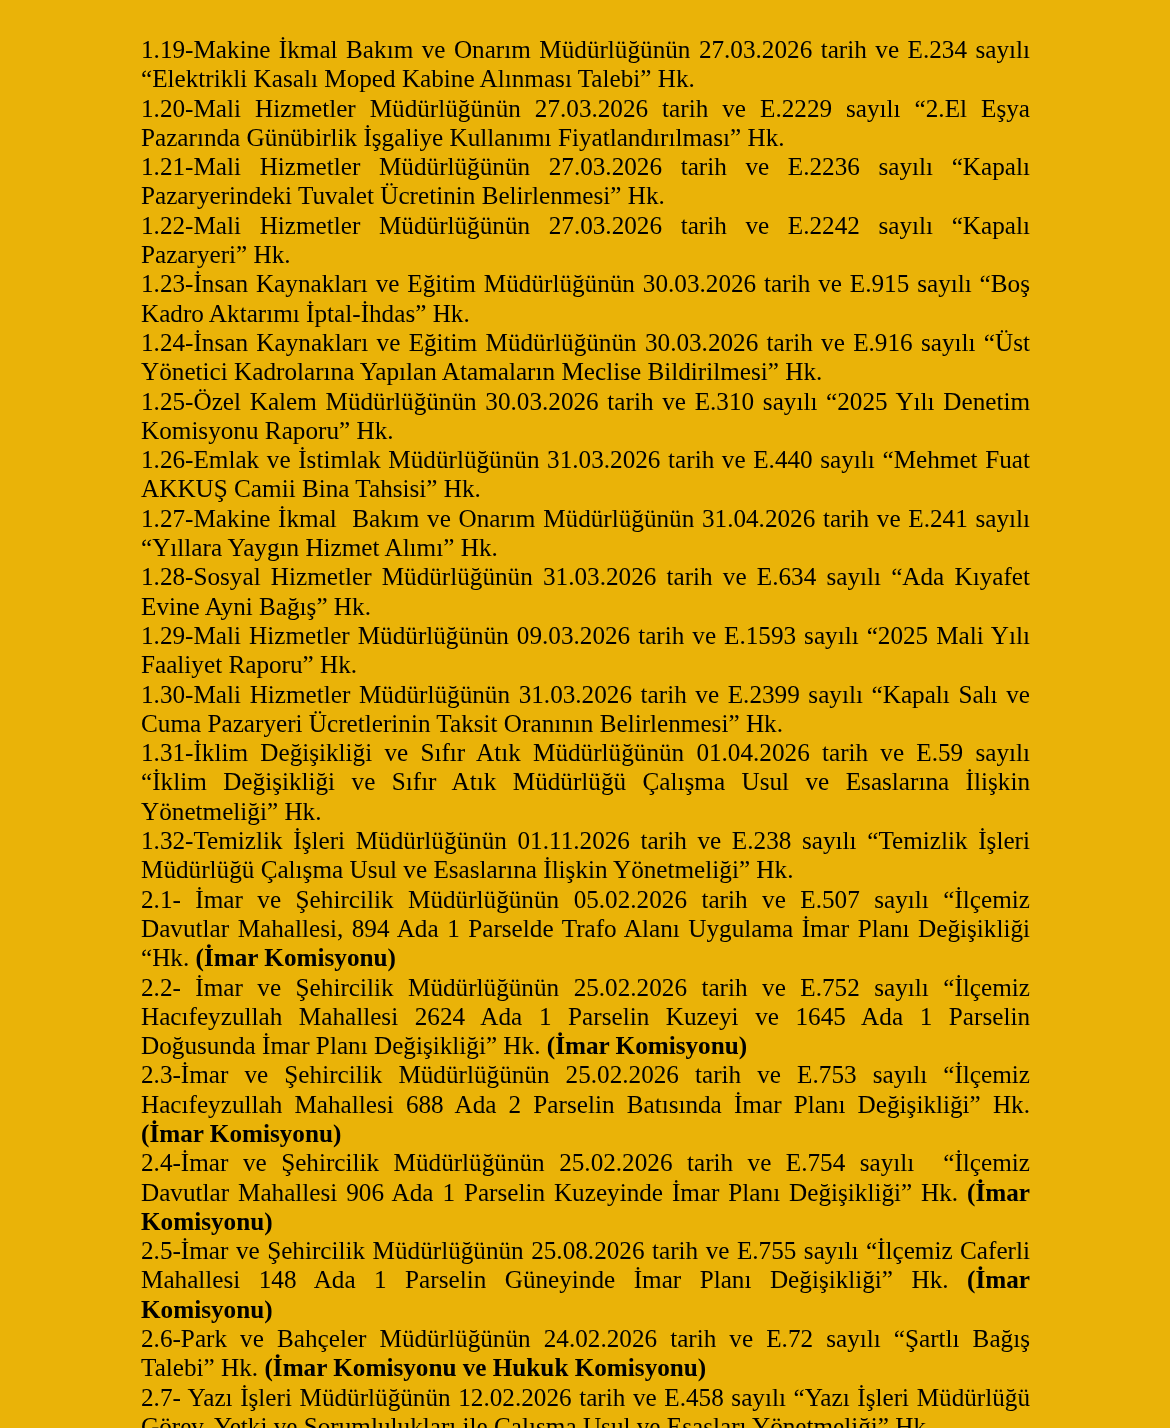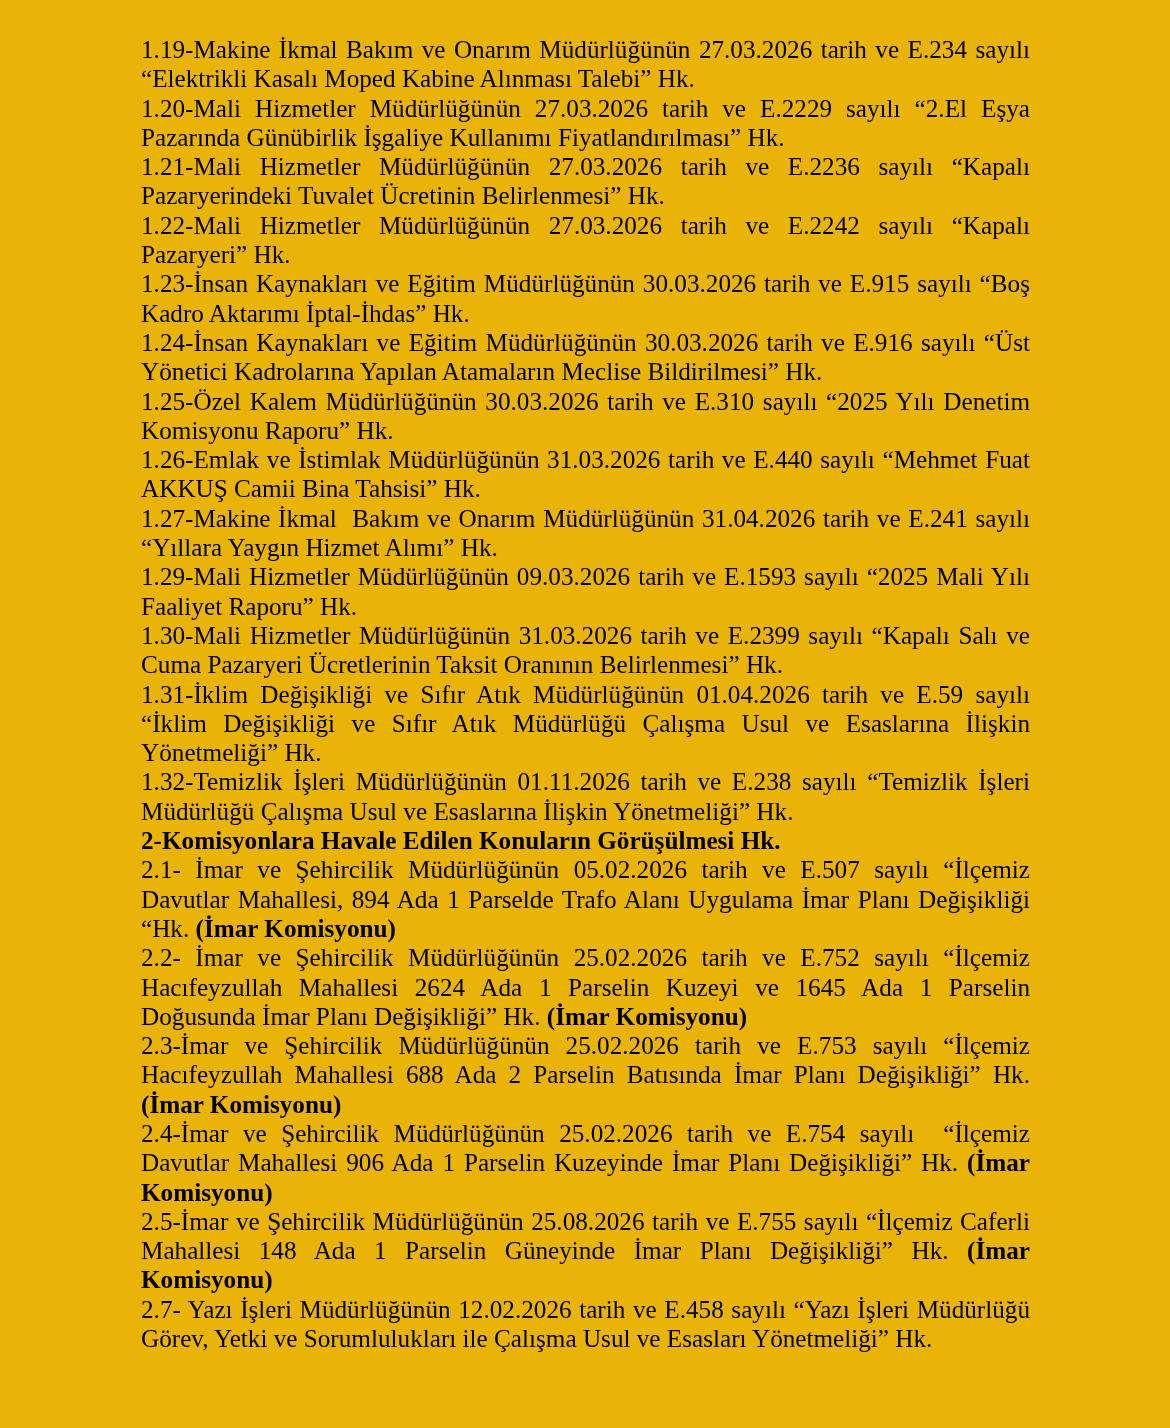--- a/index.html
+++ b/index.html
@@ -40,25 +40,26 @@
   <div class="doc-body">
       <p class="para"><span class="seg">1.19-Makine İkmal Bakım ve Onarım Müdürlüğünün 27.03.2026 tarih ve E.234 sayılı “Elektrikli Kasalı Moped Kabine Alınması Talebi” Hk.</span></p>
       <p class="para"><span class="seg">1.20-Mali Hizmetler Müdürlüğünün 27.03.2026 tarih ve E.2229 sayılı “2.El Eşya Pazarında Günübirlik İşgaliye Kullanımı Fiyatlandırılması” Hk.</span></p>
       <p class="para"><span class="seg">1.21-Mali Hizmetler Müdürlüğünün 27.03.2026 tarih ve E.2236 sayılı “Kapalı Pazaryerindeki Tuvalet Ücretinin Belirlenmesi” Hk.</span></p>
       <p class="para"><span class="seg">1.22-Mali Hizmetler Müdürlüğünün 27.03.2026 tarih ve E.2242 sayılı “Kapalı Pazaryeri” Hk.</span></p>
       <p class="para"><span class="seg">1.23-İnsan Kaynakları ve Eğitim Müdürlüğünün 30.03.2026 tarih ve E.915 sayılı “Boş Kadro Aktarımı İptal-İhdas” Hk.</span></p>
       <p class="para"><span class="seg">1.24-İnsan Kaynakları ve Eğitim Müdürlüğünün 30.03.2026 tarih ve E.916 sayılı “Üst Yönetici Kadrolarına Yapılan Atamaların Meclise Bildirilmesi” Hk.</span></p>
       <p class="para"><span class="seg">1.25-Özel Kalem Müdürlüğünün 30.03.2026 tarih ve E.310 sayılı “2025 Yılı Denetim Komisyonu Raporu” Hk.</span></p>
       <p class="para"><span class="seg">1.26-Emlak ve İstimlak Müdürlüğünün 31.03.2026 tarih ve E.440 sayılı “Mehmet Fuat AKKUŞ Camii Bina Tahsisi” Hk.</span></p>
       <p class="para"><span class="seg">1.27-Makine İkmal  Bakım ve Onarım Müdürlüğünün 31.04.2026 tarih ve E.241 sayılı “Yıllara Yaygın Hizmet Alımı” Hk.</span></p>
+      <p class="para"><span class="seg">1.28-Sosyal Hizmetler Müdürlüğünün 31.03.2026 tarih ve E.634 sayılı “Ada Kıyafet Evine Ayni Bağış” Hk.</span></p>
       <p class="para"><span class="seg">1.29-Mali Hizmetler Müdürlüğünün 09.03.2026 tarih ve E.1593 sayılı “2025 Mali Yılı Faaliyet Raporu” Hk.</span></p>
       <p class="para"><span class="seg">1.30-Mali Hizmetler Müdürlüğünün 31.03.2026 tarih ve E.2399 sayılı “Kapalı Salı ve Cuma Pazaryeri Ücretlerinin Taksit Oranının Belirlenmesi” Hk.</span></p>
       <p class="para"><span class="seg">1.31-İklim Değişikliği ve Sıfır Atık Müdürlüğünün 01.04.2026 tarih ve E.59 sayılı  “İklim Değişikliği ve Sıfır Atık Müdürlüğü Çalışma Usul ve Esaslarına İlişkin Yönetmeliği” Hk.</span></p>
       <p class="para"><span class="seg">1.32-Temizlik İşleri Müdürlüğünün 01.11.2026 tarih ve E.238 sayılı “Temizlik İşleri Müdürlüğü Çalışma Usul ve Esaslarına İlişkin Yönetmeliği” Hk.</span></p>
-      <p class="para"><span class="seg bold">2-Komisyonlara Havale Edilen Konuların Görüşülmesi Hk.</span></p>
       <p class="para"><span class="seg">2.1- İmar ve Şehircilik Müdürlüğünün 05.02.2026 tarih ve E.507 sayılı “İlçemiz Davutlar Mahallesi, 894 Ada 1 Parselde Trafo Alanı Uygulama İmar Planı Değişikliği “Hk. </span><span class="seg bold">(İmar Komisyonu)</span></p>
       <p class="para"><span class="seg">2.2- İmar ve Şehircilik Müdürlüğünün 25.02.2026 tarih ve E.752 sayılı “İlçemiz Hacıfeyzullah Mahallesi 2624 Ada 1 Parselin Kuzeyi ve 1645 Ada 1 Parselin Doğusunda İmar Planı Değişikliği” Hk. </span><span class="seg bold">(İmar Komisyonu)</span></p>
       <p class="para"><span class="seg">2.3-İmar ve Şehircilik Müdürlüğünün 25.02.2026 tarih ve E.753 sayılı “İlçemiz Hacıfeyzullah Mahallesi 688 Ada 2 Parselin Batısında İmar Planı Değişikliği” Hk. </span><span class="seg bold">(İmar Komisyonu)</span></p>
       <p class="para"><span class="seg">2.4-İmar ve Şehircilik Müdürlüğünün 25.02.2026 tarih ve E.754 sayılı  “İlçemiz Davutlar Mahallesi 906 Ada 1 Parselin Kuzeyinde İmar Planı Değişikliği” Hk. </span><span class="seg bold">(İmar Komisyonu)</span></p>
       <p class="para"><span class="seg">2.5-İmar ve Şehircilik Müdürlüğünün 25.08.2026 tarih ve E.755 sayılı “İlçemiz Caferli Mahallesi 148 Ada 1 Parselin Güneyinde İmar Planı Değişikliği” Hk. </span><span class="seg bold">(İmar Komisyonu)</span></p>
+      <p class="para"><span class="seg">2.6-Park ve Bahçeler Müdürlüğünün 24.02.2026 tarih ve E.72 sayılı “Şartlı Bağış Talebi” Hk. </span><span class="seg bold">(İmar Komisyonu ve Hukuk Komisyonu)</span></p>
       <p class="para"><span class="seg">2.7- Yazı İşleri Müdürlüğünün 12.02.2026 tarih ve E.458 sayılı “Yazı İşleri Müdürlüğü Görev, Yetki ve Sorumlulukları ile Çalışma Usul ve Esasları Yönetmeliği” Hk. </span></p>
     </div>
 </div>
 
 </body></html>

